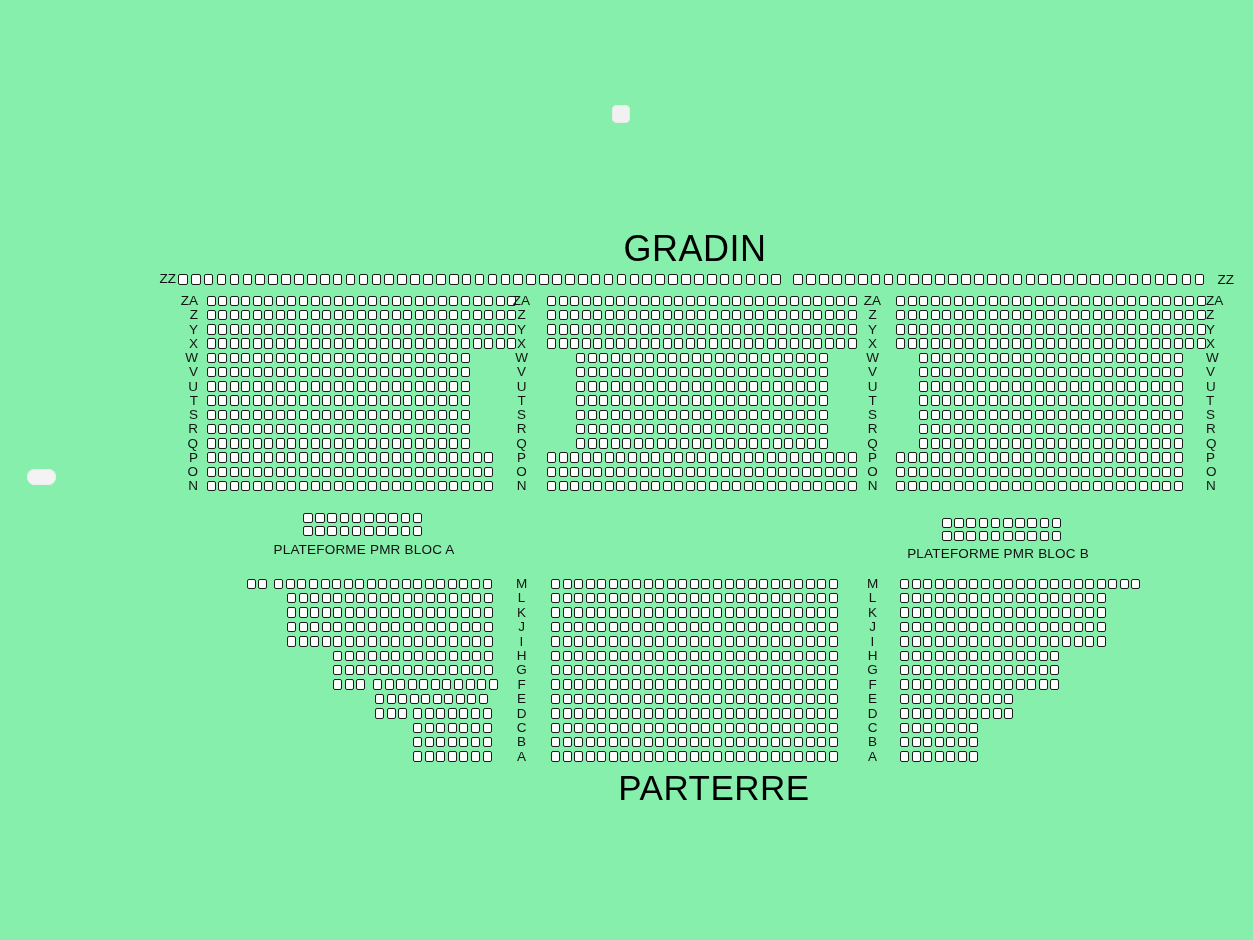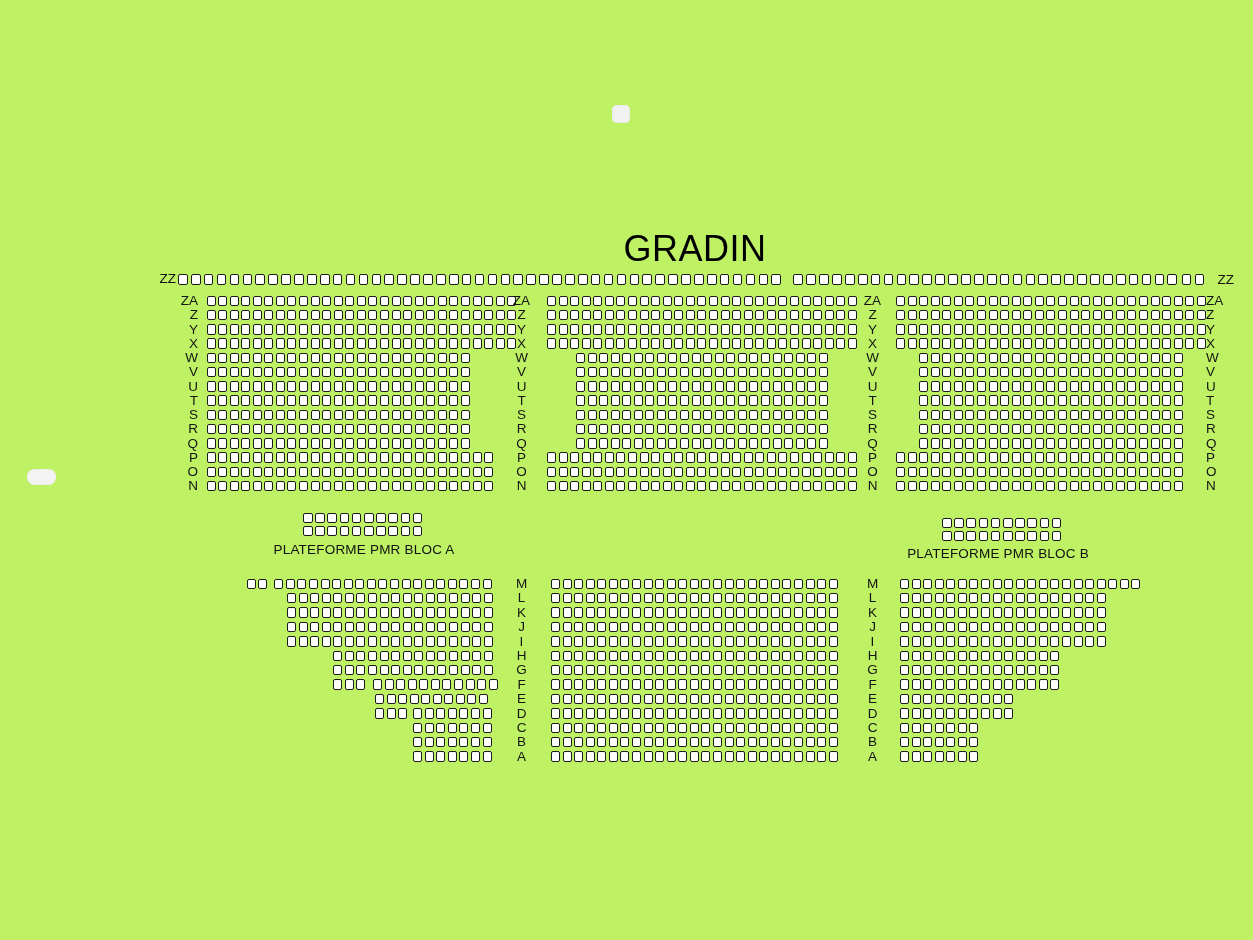--- a/index.html
+++ b/index.html
@@ -1,17 +1,17 @@
 <!DOCTYPE html>
 <html><head>
 <meta charset="utf-8">
 <style>
   html,body{margin:0;padding:0;background:#fff;}
   #canvas{
-    position:relative;width:1253px;height:940px;background:#bef264;
+    position:relative;width:1253px;height:940px;background:#86efac;
     font-family:"Liberation Sans",sans-serif;overflow:hidden;
   }
   .seat{
     position:absolute;box-sizing:border-box;
     background:#ffffff;border:1px solid #1c1c1c;border-radius:2px;
   }
   .rlabel{
     position:absolute;width:40px;font-size:13.5px;line-height:13px;
     color:#141414;white-space:nowrap;
   }
@@ -32,20 +32,21 @@
   #ghost-1{left:612px;top:105px;width:18px;height:18px;border-radius:5px;
     background:#f1f1f1;box-shadow:inset 0 0 0 1px #eaeaea;}
   #ghost-2{left:27px;top:469px;width:29px;height:16px;border-radius:8px;
     background:#f3f3f3;box-shadow:inset 0 0 0 1px #ececec;}
 </style>
 </head>
 <body>
 
 <div id="canvas">
   <div class="title" id="title-gradin">GRADIN</div>
+  <div class="title" id="title-parterre">PARTERRE</div>
   <div class="pmr-label" id="pmr-a-label">PLATEFORME PMR BLOC A</div>
   <div class="pmr-label" id="pmr-b-label">PLATEFORME PMR BLOC B</div>
   <div class="ghost" id="ghost-1"></div>
   <div class="ghost" id="ghost-2"></div>
 <div>
       <div class="seat" style="left: 178px; top: 274px; width: 9.7px; height: 10.5px;"></div>
       <div class="seat" style="left: 190.9px; top: 274px; width: 9.7px; height: 10.5px;"></div>
       <div class="seat" style="left: 203.8px; top: 274px; width: 9.7px; height: 10.5px;"></div>
       <div class="seat" style="left: 216.7px; top: 274px; width: 9.7px; height: 10.5px;"></div>
       <div class="seat" style="left: 229.6px; top: 274px; width: 9.7px; height: 10.5px;"></div>

